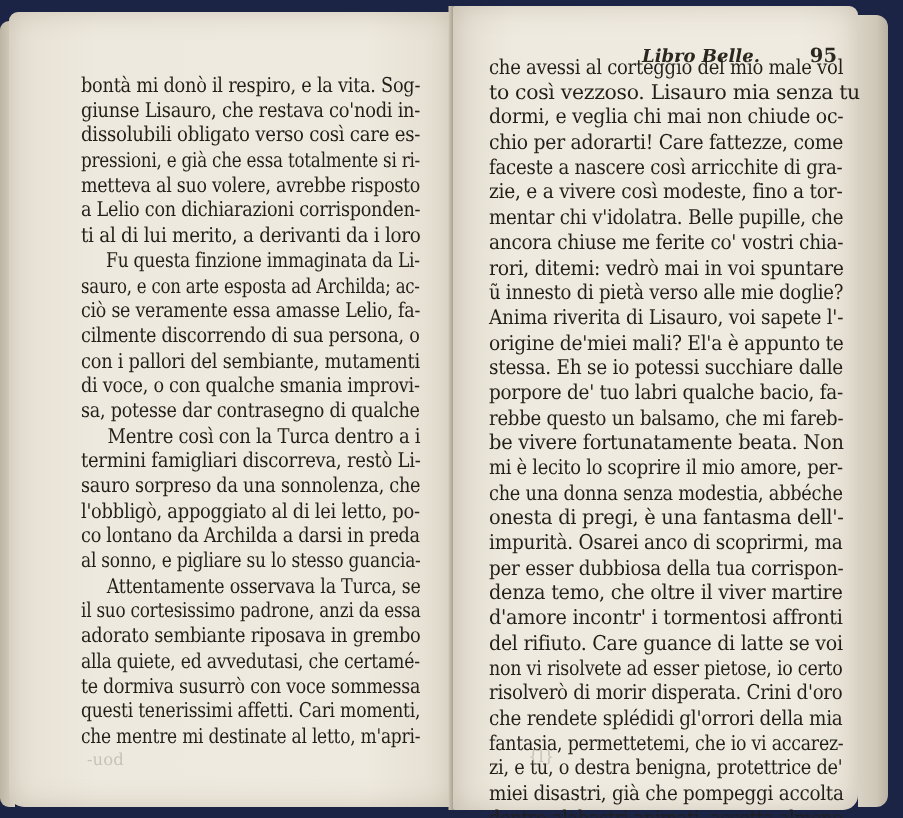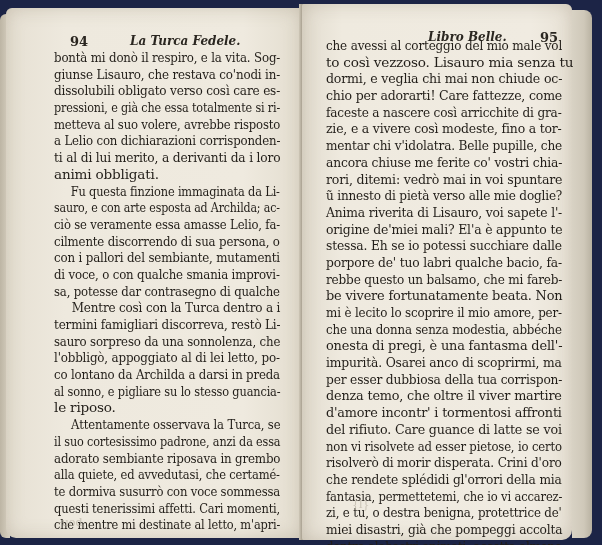--- a/index.html
+++ b/index.html
@@ -65,56 +65,50 @@
   }
 </style>
 </head>
 <body>
 
 <div class="spread">
   <div class="page-edge-left"></div>
   <div class="page-edge-right"></div>
 
   <div class="page left">
-    <div class="running-head">
-      <span class="pagenum">94</span>
-      <span class="headtitle">La Turca Fedele.</span>
-    </div>
     <div class="text" id="left-text">
         <div class="line" style="transform: scaleX(0.869231); transform-origin: left center;">bontà mi donò il respiro, e la vita. Sog-</div>
         <div class="line" style="transform: scaleX(0.875969); transform-origin: left center;">giunse Lisauro, che restava co'nodi in-</div>
         <div class="line" style="transform: scaleX(0.889764); transform-origin: left center;">dissolubili obligato verso così care es-</div>
         <div class="line" style="transform: scaleX(0.824818); transform-origin: left center;">pressioni, e già che essa totalmente si ri-</div>
         <div class="line" style="transform: scaleX(0.856061); transform-origin: left center;">metteva al suo volere, avrebbe risposto</div>
         <div class="line" style="transform: scaleX(0.8659); transform-origin: left center;">a Lelio con dichiarazioni corrisponden-</div>
         <div class="line" style="transform: scaleX(0.900398); transform-origin: left center;">ti al di lui merito, a derivanti da i loro</div>
-        <div class="line">animi obbligati.</div>
         <div class="line indent" style="transform: scaleX(0.837037); transform-origin: left center;">Fu questa finzione immaginata da Li-</div>
         <div class="line" style="transform: scaleX(0.81295); transform-origin: left center;">sauro, e con arte esposta ad Archilda; ac-</div>
         <div class="line" style="transform: scaleX(0.856061); transform-origin: left center;">ciò se veramente essa amasse Lelio, fa-</div>
         <div class="line" style="transform: scaleX(0.8659); transform-origin: left center;">cilmente discorrendo di sua persona, o</div>
         <div class="line" style="transform: scaleX(0.872587); transform-origin: left center;">con i pallori del sembiante, mutamenti</div>
         <div class="line" style="transform: scaleX(0.8659); transform-origin: left center;">di voce, o con qualche smania improvi-</div>
         <div class="line" style="transform: scaleX(0.862595); transform-origin: left center;">sa, potesse dar contrasegno di qualche</div>
         <div class="line indent" style="transform: scaleX(0.882812); transform-origin: left center;">Mentre così con la Turca dentro a i</div>
         <div class="line" style="transform: scaleX(0.882812); transform-origin: left center;">termini famigliari discorreva, restò Li-</div>
         <div class="line" style="transform: scaleX(0.8659); transform-origin: left center;">sauro sorpreso da una sonnolenza, che</div>
         <div class="line" style="transform: scaleX(0.875969); transform-origin: left center;">l'obbligò, appoggiato al di lei letto, po-</div>
         <div class="line" style="transform: scaleX(0.8659); transform-origin: left center;">co lontano da Archilda a darsi in preda</div>
         <div class="line" style="transform: scaleX(0.837037); transform-origin: left center;">al sonno, e pigliare su lo stesso guancia-</div>
-        <div class="line">le riposo.</div>
         <div class="line indent" style="transform: scaleX(0.856061); transform-origin: left center;">Attentamente osservava la Turca, se</div>
         <div class="line" style="transform: scaleX(0.827839); transform-origin: left center;">il suo cortesissimo padrone, anzi da essa</div>
         <div class="line" style="transform: scaleX(0.872587); transform-origin: left center;">adorato sembiante riposava in grembo</div>
         <div class="line" style="transform: scaleX(0.846442); transform-origin: left center;">alla quiete, ed avvedutasi, che certamé-</div>
         <div class="line" style="transform: scaleX(0.856061); transform-origin: left center;">te dormiva susurrò con voce sommessa</div>
         <div class="line" style="transform: scaleX(0.843284); transform-origin: left center;">questi tenerissimi affetti. Cari momenti,</div>
         <div class="line" style="transform: scaleX(0.837037); transform-origin: left center;">che mentre mi destinate al letto, m'apri-</div>
       </div>
-    <div class="smudge" style="left:52px; top:508px;text-align:center;">-uod</div>
+    <div class="smudge" style="left:52px; top:492px;text-align:center;">-uod</div>
   </div>
 
   <div class="gutter"></div>
 
   <div class="page right">
     <div class="running-head">
       <span class="headtitle">Libro Belle.</span>
       <span class="pagenum">95</span>
     </div>
     <div class="text" id="right-text">

